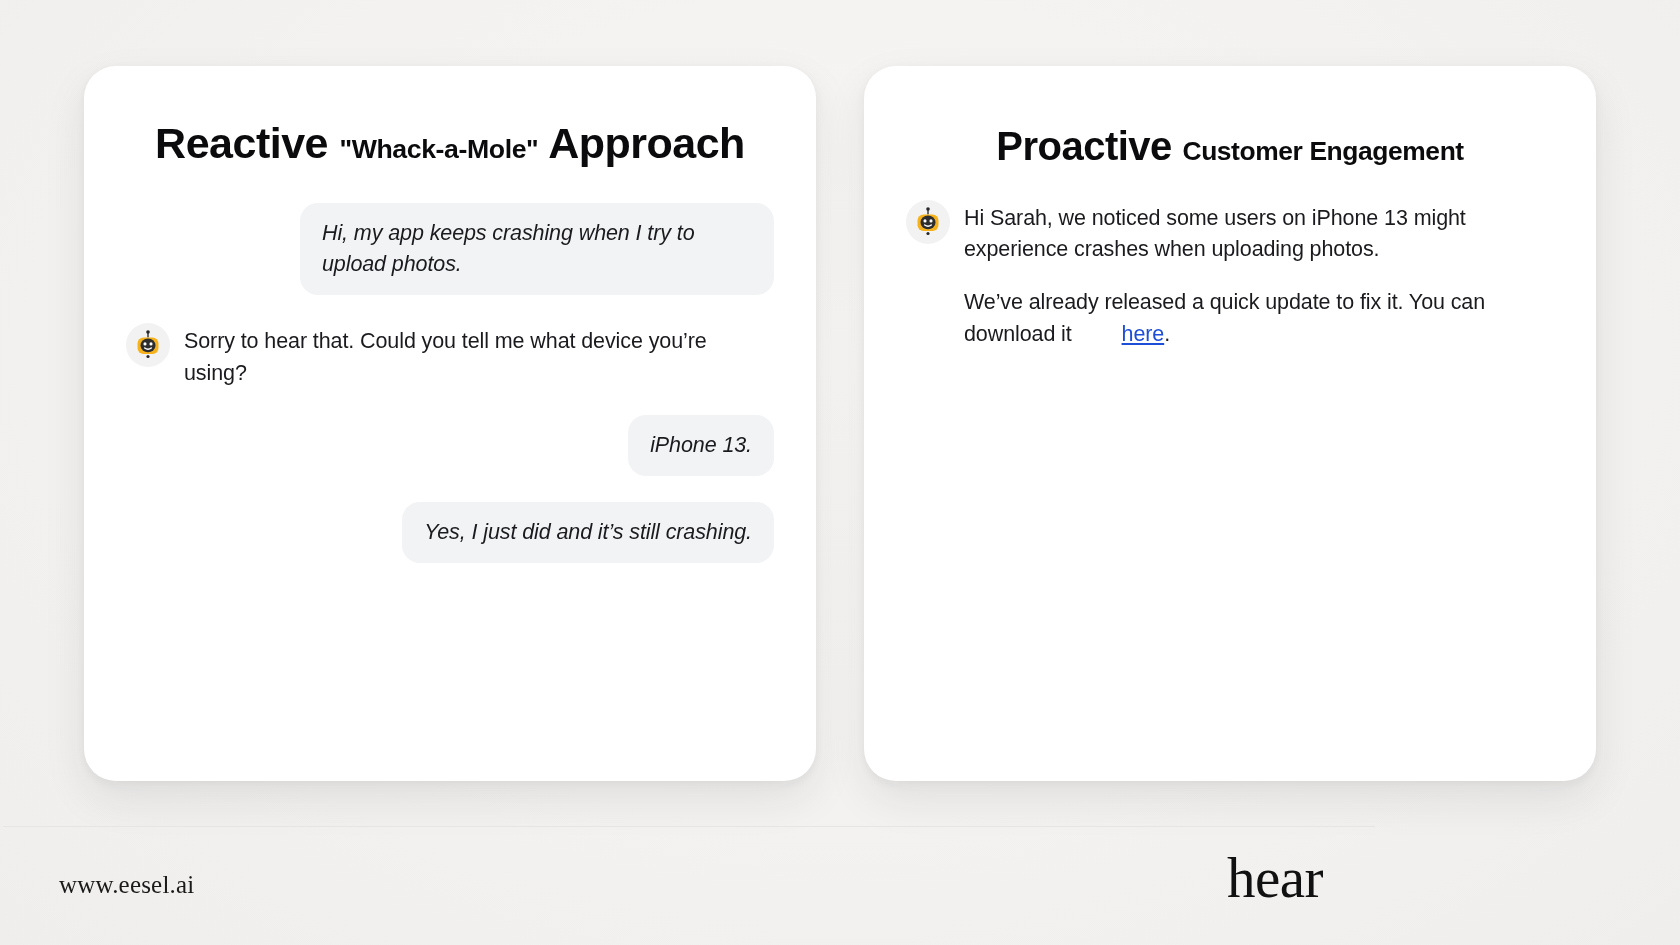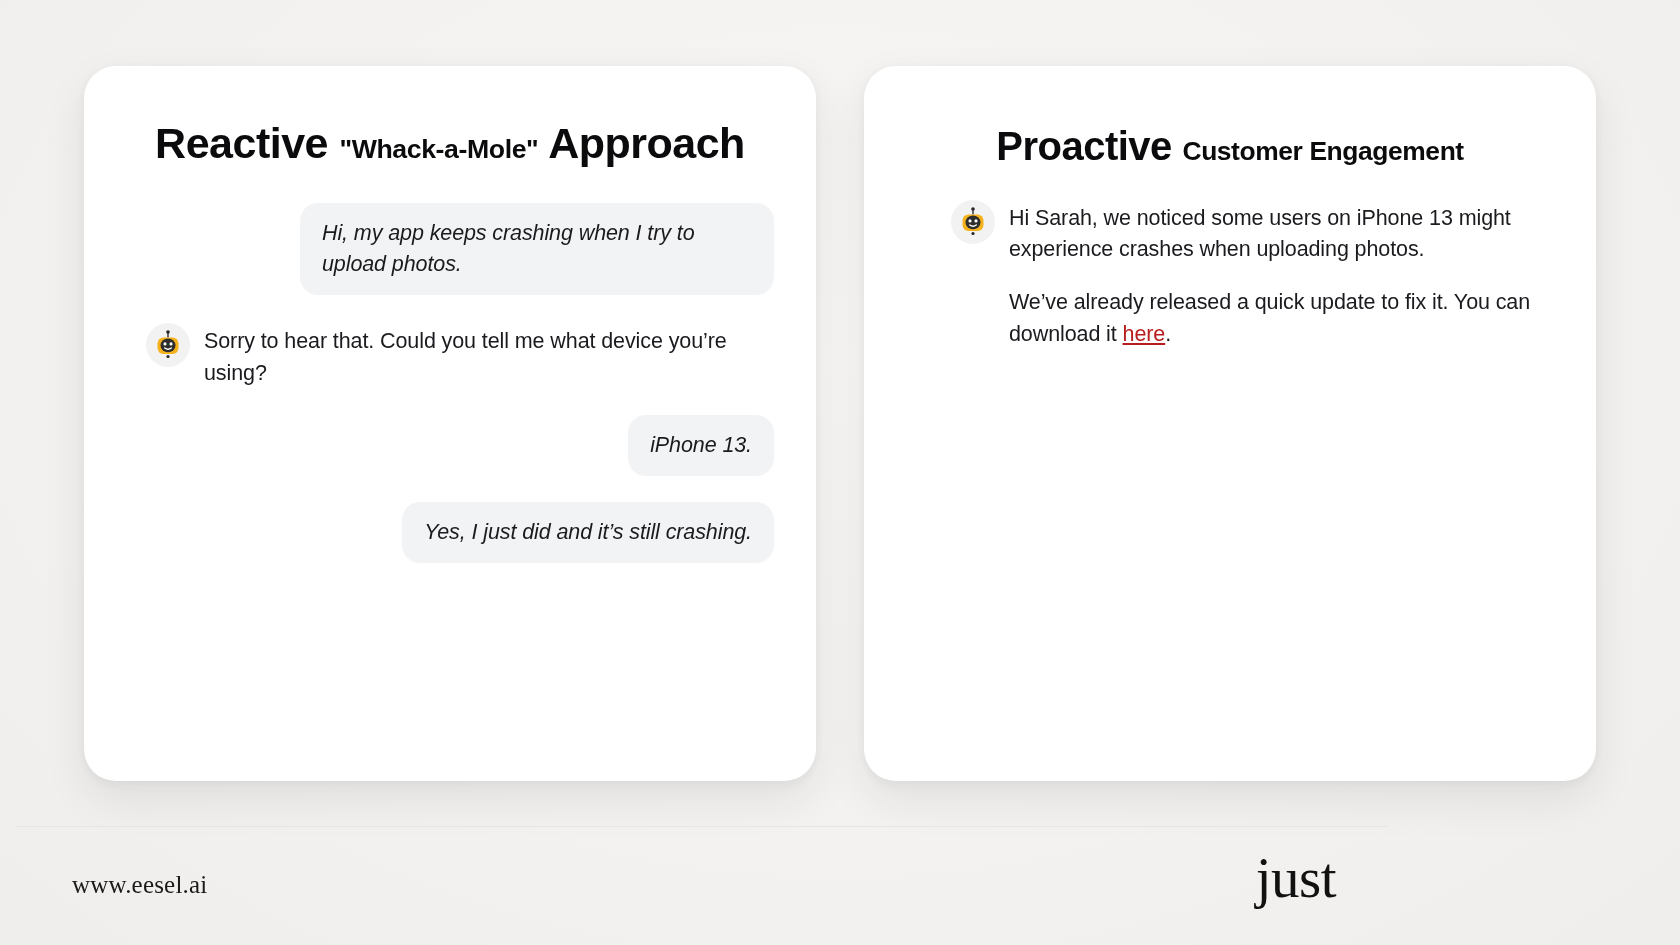--- a/index.html
+++ b/index.html
@@ -77,21 +77,21 @@
     padding: 0 42px;
     margin-top: 38px;
   }
   .thread-right { margin-top: 32px; }
 
   .row {
     display: flex;
     align-items: flex-start;
     margin-bottom: 26px;
   }
-  .row.from-bot { justify-content: flex-end; }
+  .row.from-bot { justify-content: flex-start; }
   .row.from-user { justify-content: flex-end; }
 
   .avatar {
     width: 44px;
     height: 44px;
     border-radius: 50%;
     background: #f2f2f2;
     flex: 0 0 44px;
     margin-right: 14px;
     margin-top: 2px;
@@ -115,33 +115,34 @@
     background: #f2f3f5;
     border-radius: 18px;
     padding: 15px 22px;
     max-width: 430px;
     font-style: italic;
   }
   .msg p { margin: 0; }
   .msg p + p { margin-top: 22px; }
 
   .link {
-    color: #b91c1c;
+    color: #1d4ed8;
     text-decoration: underline;
     text-underline-offset: 2px;
+    margin-left: 44px;
   }
 
   
   .card-right .msg.plain { max-width: 545px; }
   .card-right .msg.bubble { max-width: 510px; }
   .card-right .row.from-user { padding-right: 4px; }
 
   .footer {
     position: absolute;
-    left: 16px;
+    left: 3px;
     bottom: 0;
     width: 1372px;
     height: 118px;
     border-top: 1px solid #e6e5e2;
   }
   .footer-url {
     position: absolute;
     left: 56px;
     top: 44px;
     font-family: "Liberation Serif", serif;
@@ -237,16 +238,16 @@
 
 
 
       </div>
     </div>
 
   </div>
 
   <div class="footer">
     <div class="footer-url">www.eesel.ai</div>
-    <div class="footer-logo">just</div>
+    <div class="footer-logo">hear</div>
   </div>
 
 </div>
 
 </body></html>

